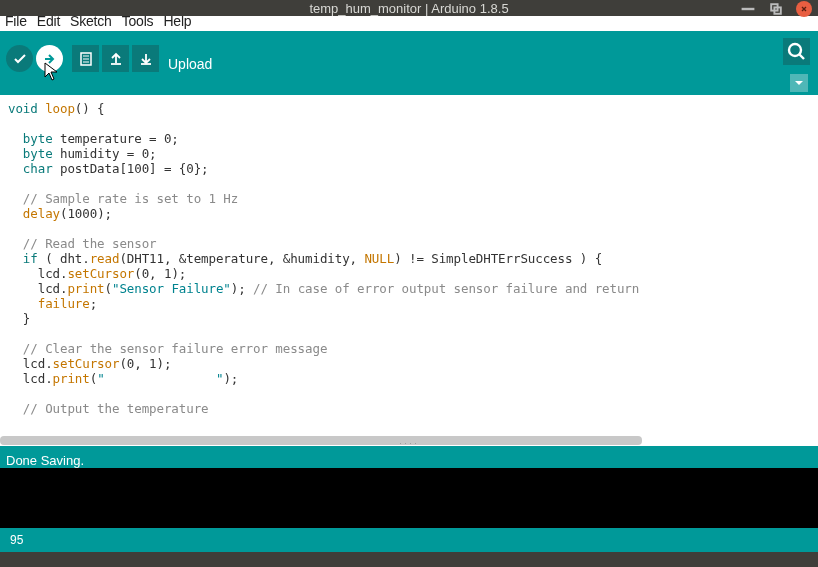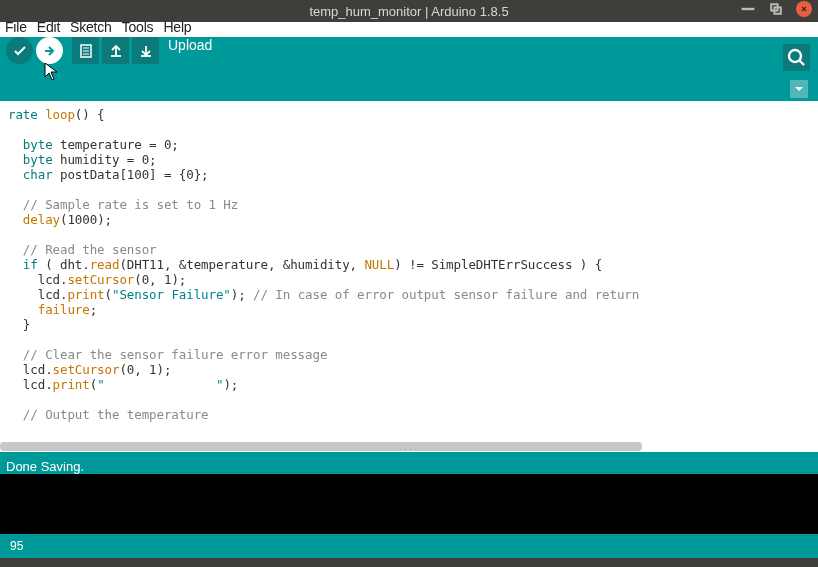--- a/index.html
+++ b/index.html
@@ -1,23 +1,23 @@
 <!DOCTYPE html>
 <html><head>
 <meta charset="utf-8">
 <style>
   * { box-sizing: border-box; margin: 0; padding: 0; }
   html, body { width: 818px; height: 567px; font-family: sans-serif; overflow: hidden; background: #3f3e3a; }
-  .titlebar { height: 22px; background: #3f3e3a; color: #d8d8d4; display: flex; align-items: center; justify-content: center; position: relative; font-size: 13px; }
+  .titlebar { height: 16px; background: #3f3e3a; color: #d8d8d4; display: flex; align-items: center; justify-content: center; position: relative; font-size: 13px; }
   .titlebar .controls { position: absolute; right: 6px; top: 1px; display: flex; gap: 12px; align-items: center; }
   .titlebar .controls span { display: inline-flex; width: 16px; height: 16px; align-items: center; justify-content: center; }
   .close-btn { background: #e85e41; border-radius: 50%; width: 14px; height: 14px; }
   .menubar { height: 15px; background: #fff; color: #222; font-size: 14px; display: flex; align-items: flex-end; padding: 0 2px; letter-spacing: -0.2px; }
   .menubar span { margin-right: 4px; padding: 2px 3px; }
-  .toolbar { height: 41px; background: #009999; display: flex; align-items: flex-start; padding: 0 6px; position: relative; }
+  .toolbar { height: 41px; background: #009999; display: flex; align-items: flex-end; padding: 0 6px; position: relative; }
   .tb-btn { width: 27px; height: 27px; border-radius: 50%; background: #0a7a7a; margin-right: 3px; position: relative; display:flex; align-items:center; justify-content:center; }
   .tb-btn.active { background: #fff; }
   .tb-btn svg { width: 16px; height: 16px; }
   .tb-sq { width: 27px; height: 27px; background: #0a7a7a; margin-right: 3px; display:flex; align-items:center; justify-content:center; }
   .tb-sq svg { width: 18px; height: 18px; }
   .tooltip { color: #fff; font-size: 14px; margin-left: 6px; }
   .serial-mon { position: absolute; right: 8px; top: 7px; width: 27px; height: 27px; background: #0a7a7a; display:flex; align-items:center; justify-content:center; }
   .cursor { position: absolute; left: 44px; top: 62px; width: 16px; height: 20px; pointer-events: none; z-index: 50; }
   .tab-row { height: 23px; background: #009999; display: flex; align-items: flex-end; padding-left: 10px; position: relative; }
   .tab { background: #fff; color: #4a7b7b; font-size: 13px; padding: 3px 10px 3px 10px; border-radius: 3px 3px 0 0; }
@@ -114,21 +114,21 @@
 
 <div class="tab-row">
   <div class="tab-menu">
       <svg viewBox="0 0 10 10" width="10" height="10">
         <path d="M1 3l4 4 4-4" fill="#fff"></path>
       </svg>
     </div>
 </div>
 
 <div class="editor">
-<div class="code"><span class="kw1">rate</span><span> </span><span class="kw2">loop</span><span>() {</span>
+<div class="code"><span class="kw1">void</span><span> </span><span class="kw2">loop</span><span>() {</span>
 
 <span class="kw1">  byte</span><span> temperature = 0;</span>
 <span class="kw1">  byte</span><span> humidity = 0;</span>
 <span class="kw1">  char</span><span> postData[100] = {0};</span>
 
 <span class="cmt">  // Sample rate is set to 1 Hz</span>
 <span>  </span><span class="kw2">delay</span><span>(1000);</span>
 
 <span class="cmt">  // Read the sensor</span>
 <span class="kw1">  if</span><span> ( dht.</span><span class="kw2">read</span><span>(DHT11, &amp;temperature, &amp;humidity, </span><span class="kw2">NULL</span><span>) != SimpleDHTErrSuccess ) {</span>

